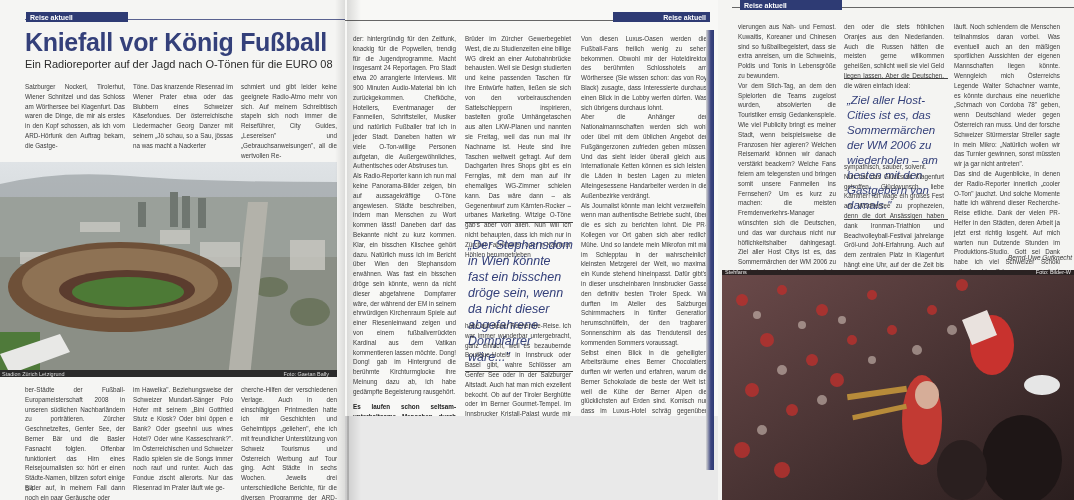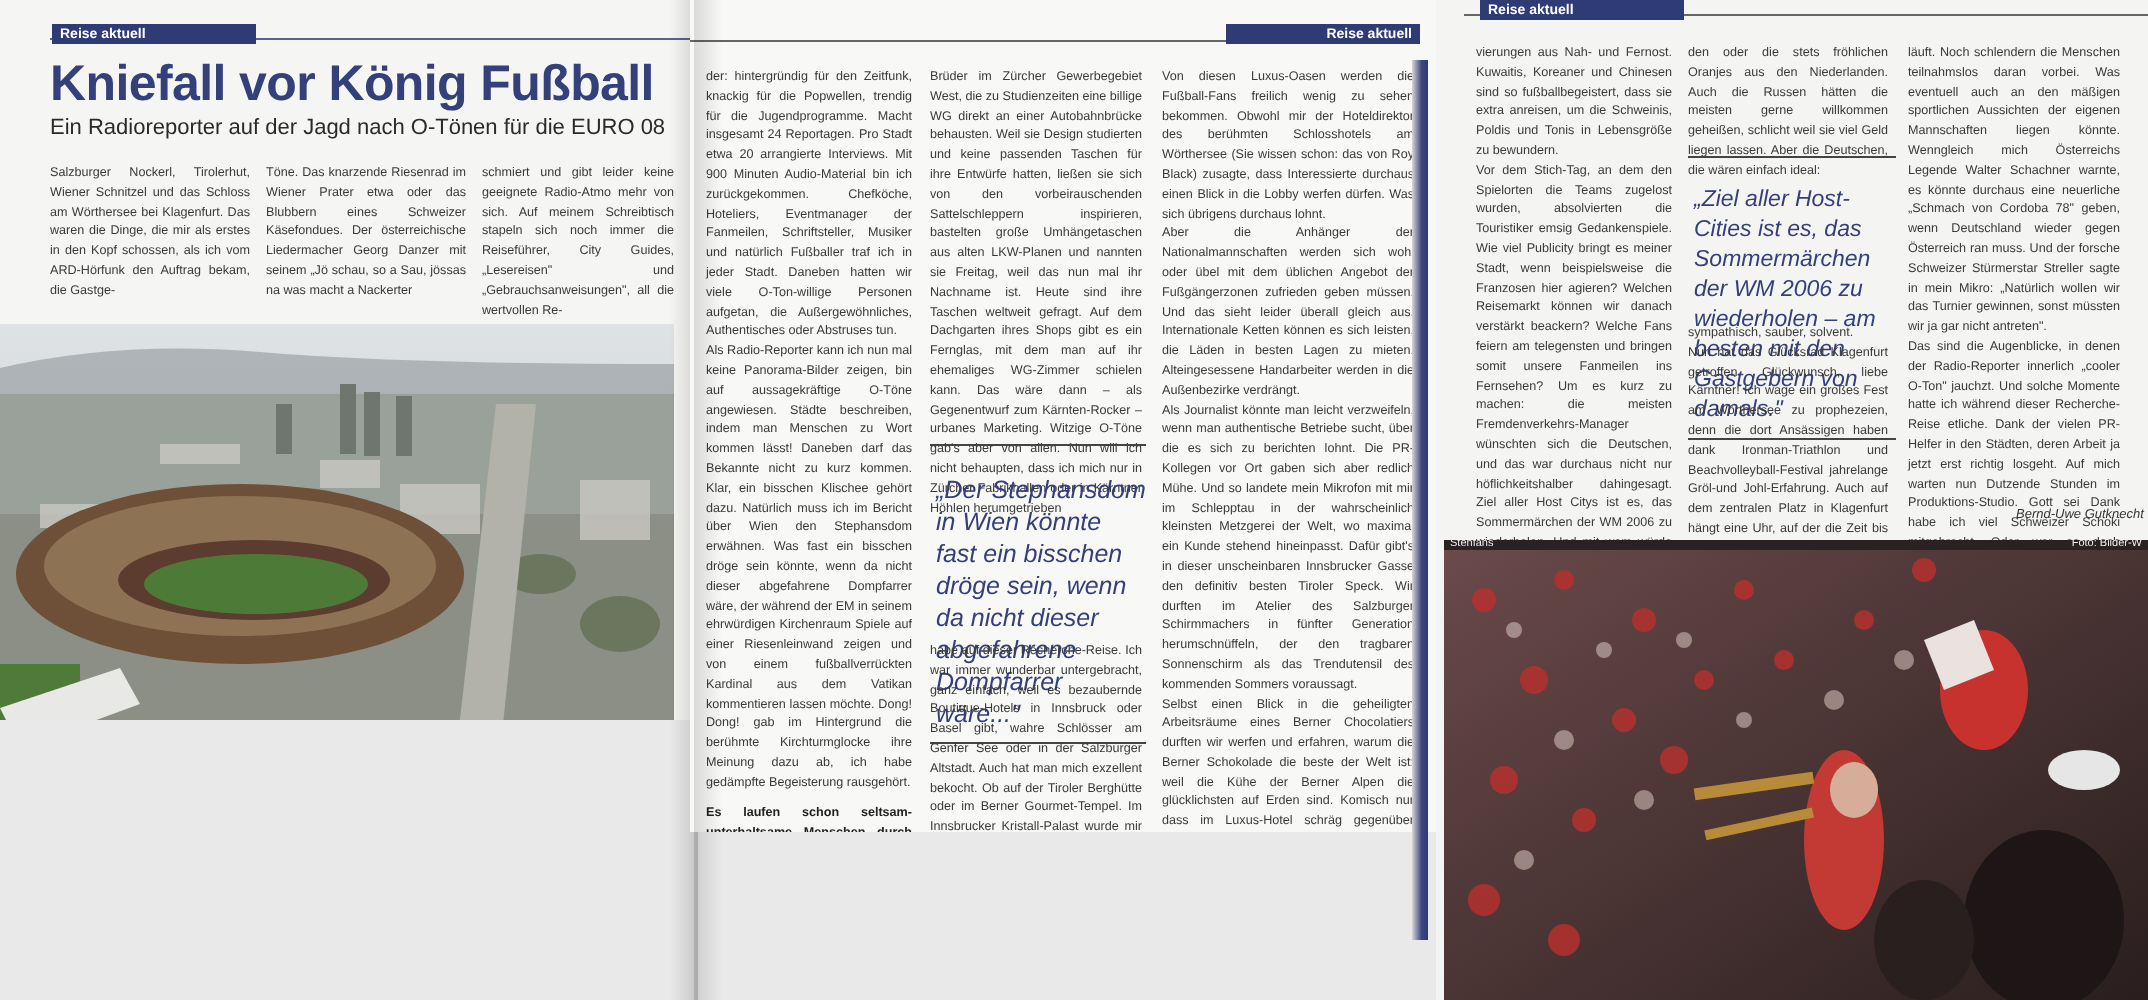--- a/index.html
+++ b/index.html
@@ -1,19 +1,19 @@
 <!DOCTYPE html>
 <html><head>
 <meta charset="utf-8">
 <style>
   html, body { margin:0; padding:0; }
   body { width:1074px; height:500px; overflow:hidden; background:#e9e9e9; position:relative;
     font-family:"Liberation Sans", "DejaVu Sans", sans-serif; color:#2a2a2a; }
   .page { position:absolute; top:0; background:#f7f7f5; overflow:hidden; }
-  #p1 { left:0; width:345px; height:360px; background:#f5f5f3; }
+  #p1 { left:0; width:345px; height:500px; background:#f5f5f3; }
   #p2 { left:345px; width:375px; height:416px; background:#f8f8f6; }
   #p3 { left:718px; width:356px; height:500px; background:#f4f4f2; }
   .gutter { position:absolute; top:0; width:14px; height:500px; }
   #g1 { left:335px; background:linear-gradient(90deg, rgba(0,0,0,0) 0%, rgba(0,0,0,.10) 70%, rgba(0,0,0,.18) 100%); }
   #g2 { left:347px; background:linear-gradient(90deg, rgba(0,0,0,.12), rgba(0,0,0,0)); }
   .rule-top { position:absolute; height:2px; background:#2e3b74; }
   .section-tag { position:absolute; background:#2e3b74; color:#fff; font-size:7px; font-weight:bold; padding:1px 4px; height:10px; line-height:10px; box-sizing:border-box; }
   .title { position:absolute; left:25px; top:28px; font-size:25px; font-weight:bold; color:#34407a; letter-spacing:-.3px; margin:0; }
   .subtitle { position:absolute; left:25px; top:58px; font-size:11px; font-weight:normal; color:#2a2a2a; margin:0; }
   .col { position:absolute; font-size:6.3px; line-height:9.8px; text-align:justify; color:#3a3a3a; }

